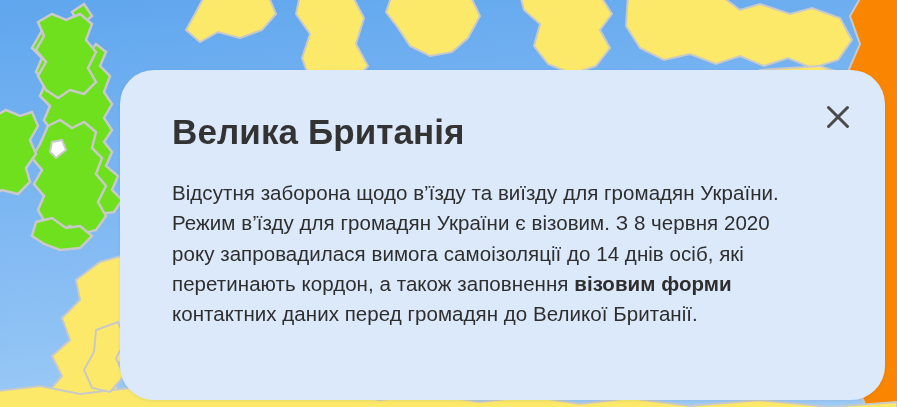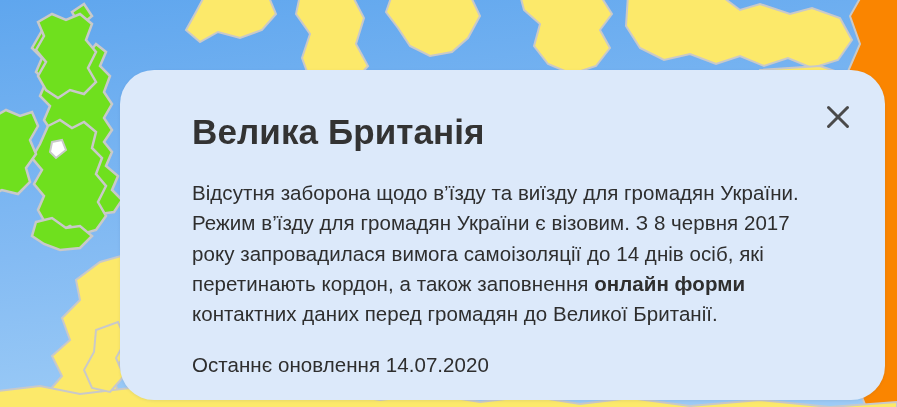--- a/index.html
+++ b/index.html
@@ -33,21 +33,21 @@
   
   #info-card {
     position: absolute;
     left: 120px;
     top: 70px;
     width: 765px;
     height: 330px;
     background: #dce9fa;
     border-radius: 34px;
     box-sizing: border-box;
-    padding: 36px 52px 20px 72px;
+    padding: 36px 52px 20px 52px;
     box-shadow: 0 1px 3px rgba(40,70,110,0.10);
   }
 
   #card-title {
     margin: 0;
     font-size: 35px;
     font-weight: bold;
     color: #333333;
     letter-spacing: 0.1px;
     line-height: 1.15;
@@ -177,23 +177,22 @@
              L 897 412 L -10 412 Z"></path>
 
     <path fill="#fce96a" stroke="#c9c9c9" stroke-width="2" d="M 96 330 L 118 322 L 126 340 L 116 358 L 124 376 L 110 392
              L 92 388 L 84 370 L 94 352 Z"></path>
   </svg>
 
   <div id="info-card">
 
     <h1 id="card-title">Велика Британія</h1>
 
-    <p id="card-body"><span>Відсутня заборона щодо в’їзду та виїзду для громадян України. Режим в’їзду для громадян України є візовим. З 8 червня 2017 року запровадилася вимога самоізоляції до 14 днів осіб, які перетинають кордон, а також заповнення </span><a href="#" class="bold-link">онлайн форми</a><span> контактних даних перед громадян до Великої Британії.</span></p>
-
-    <p id="last-updated">Останнє оновлення 14.07.2020</p>
+    <p id="card-body"><span>Відсутня заборона щодо в’їзду та виїзду для громадян України. Режим в’їзду для громадян України є візовим. З 8 червня 2020 року запровадилася вимога самоізоляції до 14 днів осіб, які перетинають кордон, а також заповнення </span><a href="#" class="bold-link">візовим форми</a><span> контактних даних перед громадян до Великої Британії.</span></p>
+
 
     <button id="close-button" type="button" aria-label="Close">
       <svg width="26" height="26" viewBox="0 0 26 26" xmlns="http://www.w3.org/2000/svg">
         <line x1="3.5" y1="3.5" x2="22.5" y2="22.5" stroke="#4a4a4a" stroke-width="3" stroke-linecap="round"></line>
         <line x1="22.5" y1="3.5" x2="3.5" y2="22.5" stroke="#4a4a4a" stroke-width="3" stroke-linecap="round"></line>
       </svg>
     </button>
 
   </div>
 

